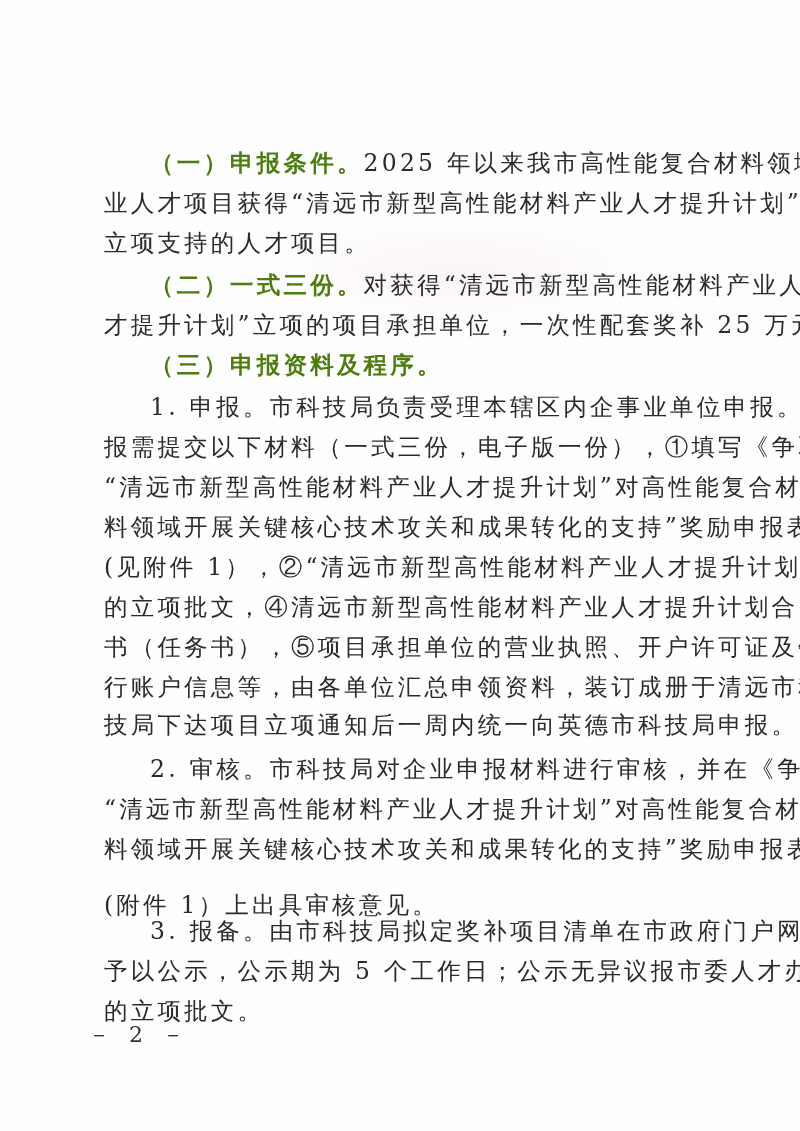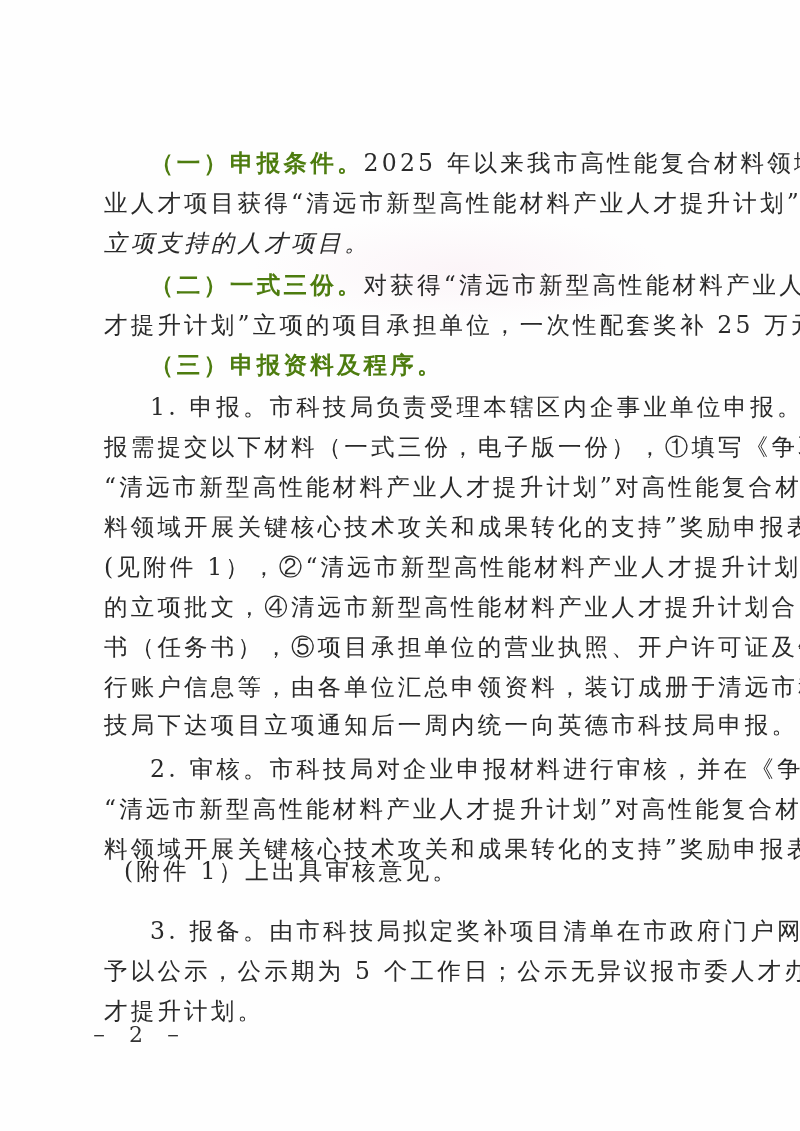--- a/index.html
+++ b/index.html
@@ -62,21 +62,21 @@
 
 <div class="page">
   <div class="seal-ghost"></div>
 
   <div class="content">
 
     <div class="line indent" style="top:0px;">
       <span class="bold">（一）申报条件。</span><span>2025 年以来我市高性能复合材料领域产</span>
     </div>
     <div class="line" style="top:40px;">业人才项目获得“清远市新型高性能材料产业人才提升计划”</div>
-    <div class="line" style="top:80px;font-style:italic;">立项支持的人才项目。</div>
+    <div class="line" style="top:80px;">立项支持的人才项目。</div>
 
     <div class="line indent" style="top:122px;">
       <span class="bold">（二）一式三份。</span><span>对获得“清远市新型高性能材料产业人</span>
     </div>
     <div class="line" style="top:162px;">才提升计划”立项的项目承担单位，一次性配套奖补 25 万元。</div>
 
     <div class="line indent bold" style="top:202px;">（三）申报资料及程序。</div>
 
     <div class="line indent" style="top:244px;">1. 申报。市科技局负责受理本辖区内企事业单位申报。申</div>
     <div class="line" style="top:284px;">报需提交以下材料（一式三份，电子版一份），①填写《争取</div>
@@ -84,21 +84,21 @@
     <div class="line" style="top:364px;">料领域开展关键核心技术攻关和成果转化的支持”奖励申报表》</div>
     <div class="line" style="top:404px;">(见附件 1），②“清远市新型高性能材料产业人才提升计划”</div>
     <div class="line" style="top:444px;">的立项批文，④清远市新型高性能材料产业人才提升计划合同</div>
     <div class="line" style="top:484px;">书（任务书），⑤项目承担单位的营业执照、开户许可证及银</div>
     <div class="line" style="top:524px;">行账户信息等，由各单位汇总申领资料，装订成册于清远市科</div>
     <div class="line" style="top:564px;font-family:Liberation Mono, monospace;">技局下达项目立项通知后一周内统一向英德市科技局申报。</div>
 
     <div class="line indent" style="top:606px;">2. 审核。市科技局对企业申报材料进行审核，并在《争取</div>
     <div class="line" style="top:646px;">“清远市新型高性能材料产业人才提升计划”对高性能复合材</div>
     <div class="line" style="top:686px;">料领域开展关键核心技术攻关和成果转化的支持”奖励申报表》</div>
-    <div class="line" style="top:708px;margin-left:20px;">(附件 1）上出具审核意见。</div>
+    <div class="line" style="top:742px;">(附件 1）上出具审核意见。</div>
 
     <div class="line indent" style="top:768px;">3. 报备。由市科技局拟定奖补项目清单在市政府门户网站</div>
     <div class="line" style="top:808px;">予以公示，公示期为 5 个工作日；公示无异议报市委人才办备</div>
-    <div class="line" style="top:848px;">才提升计划。</div>
+    <div class="line" style="top:848px;">的立项批文。</div>
   </div>
 
   <div class="page-num">－ 2 －</div>
 </div>
 
 </body></html>

